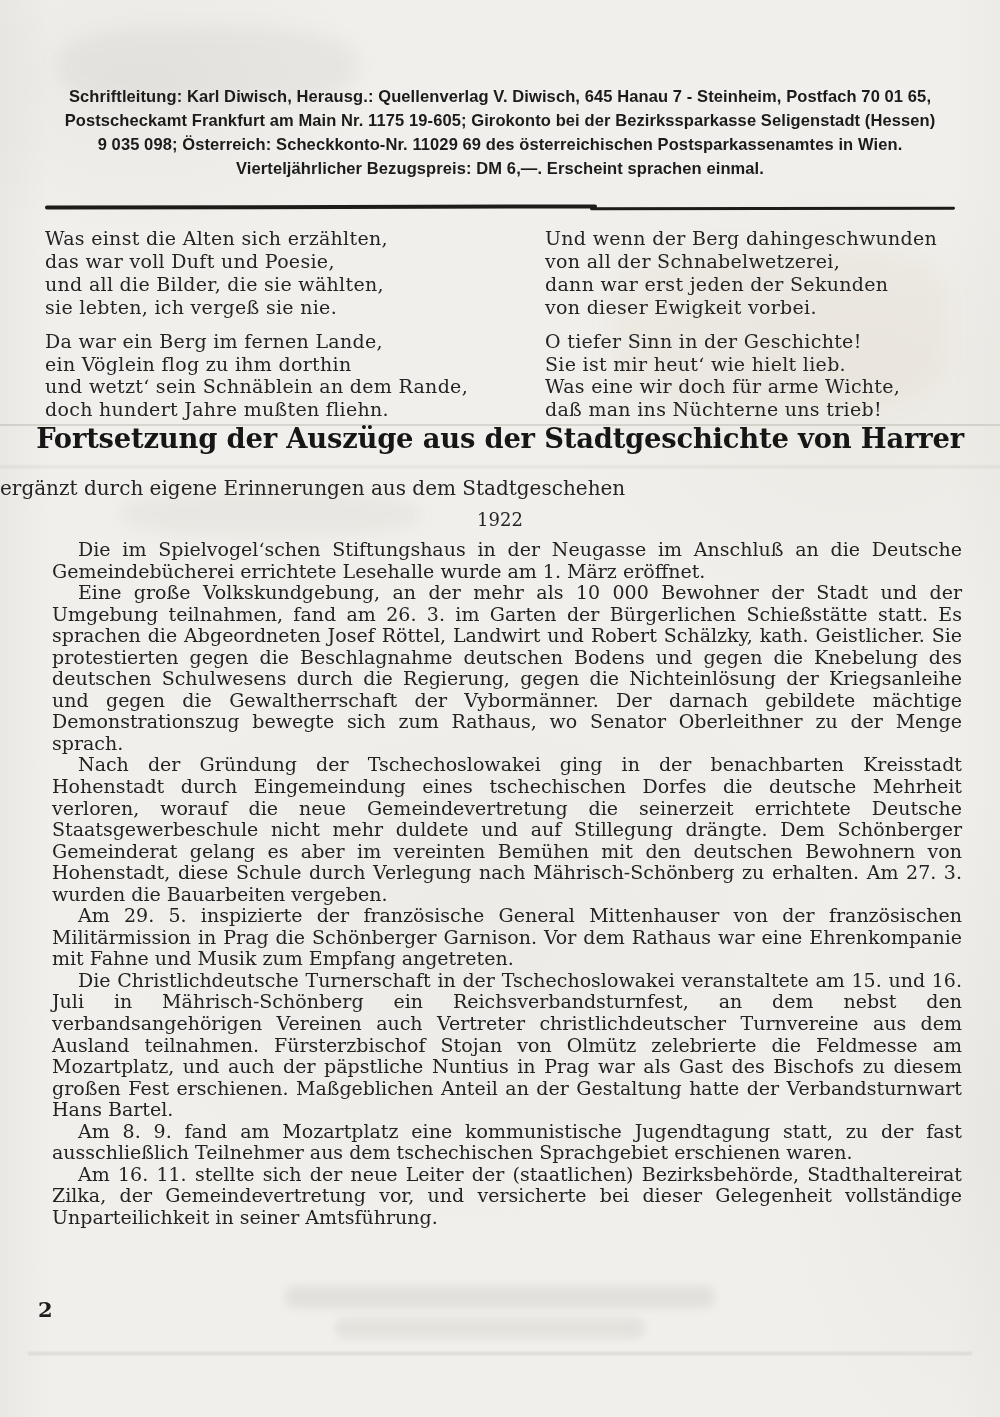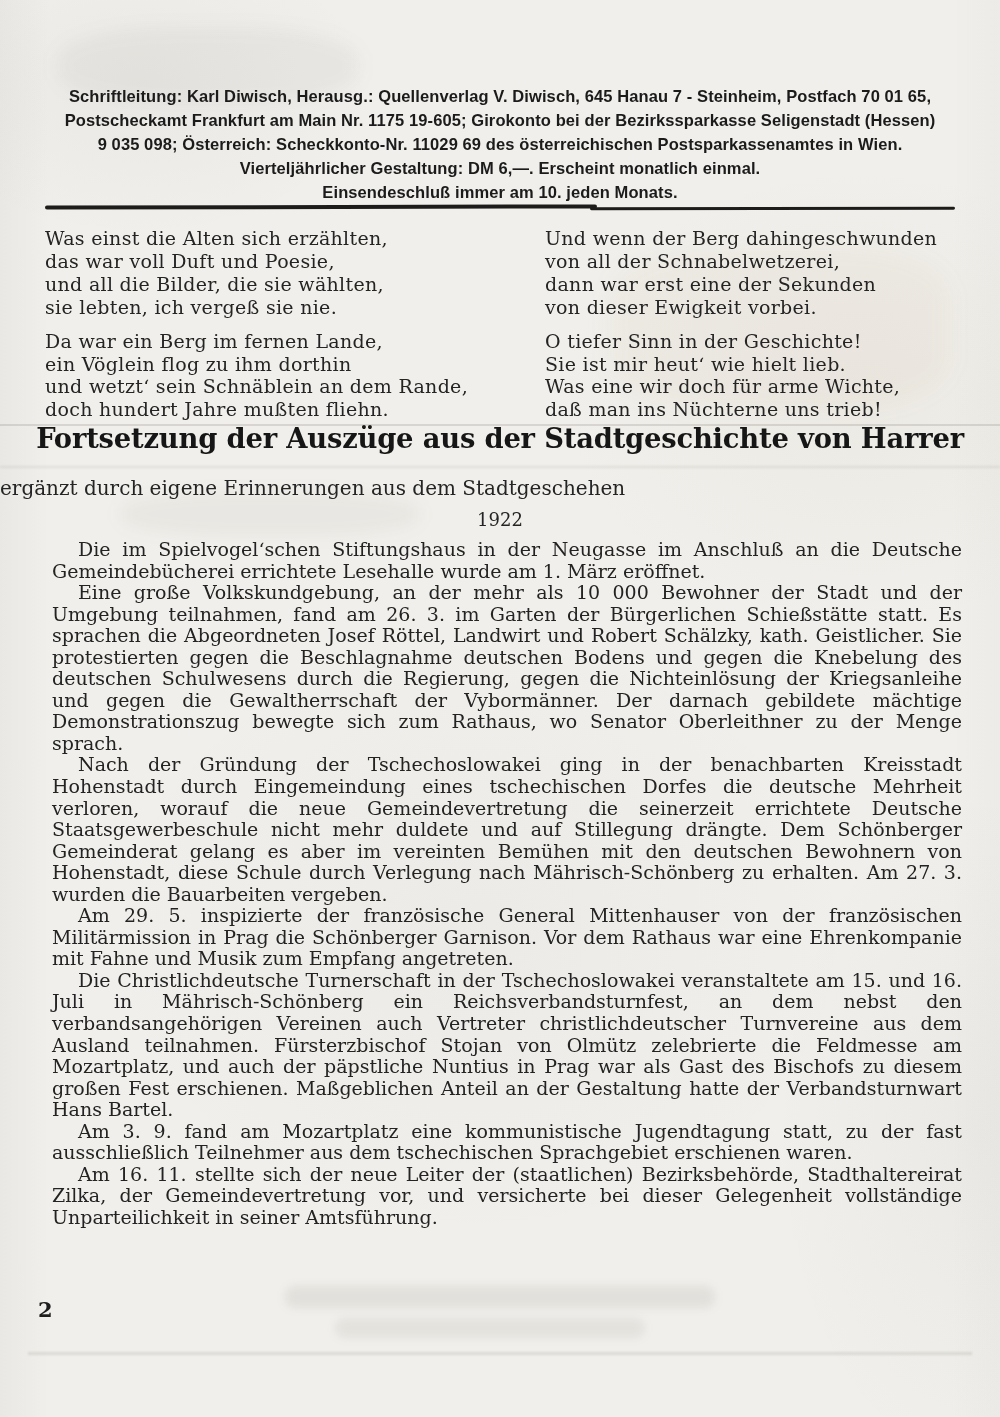--- a/index.html
+++ b/index.html
@@ -111,22 +111,21 @@
   <div class="ghost g-line-b"></div>
   <div class="ghost g-year"></div>
   <div class="ghost g-bot-1"></div>
   <div class="ghost g-bot-2"></div>
   <div class="ghost g-line-c"></div>
 
   <header class="masthead">
     <div>Schriftleitung: Karl Diwisch, Herausg.: Quellenverlag V. Diwisch, 645 Hanau 7 - Steinheim, Postfach 70 01 65,</div>
     <div>Postscheckamt Frankfurt am Main Nr. 1175 19-605; Girokonto bei der Bezirkssparkasse Seligenstadt (Hessen)</div>
     <div>9 035 098; Österreich: Scheckkonto-Nr. 11029 69 des österreichischen Postsparkassenamtes in Wien.</div>
-    <div>Vierteljährlicher Gestaltung: DM 6,—. Erscheint monatlich einmal.</div>
-    <div>Einsendeschluß immer am 10. jeden Monats.</div>
+    <div>Vierteljährlicher Bezugspreis: DM 6,—. Erscheint sprachen einmal.</div>
   </header>
 
   <div class="rule">
     <span class="seg seg-l"></span>
     <span class="seg seg-r"></span>
   </div>
 
   <section class="poem">
     <div class="poem-col poem-left">
       <div class="stanza">
@@ -139,21 +138,21 @@
         <div>Da war ein Berg im fernen Lande,</div>
         <div>ein Vöglein flog zu ihm dorthin</div>
         <div>und wetzt‘ sein Schnäblein an dem Rande,</div>
         <div>doch hundert Jahre mußten fliehn.</div>
       </div>
     </div>
     <div class="poem-col poem-right">
       <div class="stanza">
         <div>Und wenn der Berg dahingeschwunden</div>
         <div>von all der Schnabelwetzerei,</div>
-        <div>dann war erst eine der Sekunden</div>
+        <div>dann war erst jeden der Sekunden</div>
         <div>von dieser Ewigkeit vorbei.</div>
       </div>
       <div class="stanza">
         <div>O tiefer Sinn in der Geschichte!</div>
         <div>Sie ist mir heut‘ wie hielt lieb.</div>
         <div>Was eine wir doch für arme Wichte,</div>
         <div>daß man ins Nüchterne uns trieb!</div>
       </div>
     </div>
   </section>
@@ -161,19 +160,19 @@
   <h1 class="title">Fortsetzung der Auszüge aus der Stadtgeschichte von Harrer</h1>
   <div class="subtitle">ergänzt durch eigene Erinnerungen aus dem Stadtgeschehen</div>
   <div class="year">1922</div>
 
   <article class="body-text">
     <p>Die im Spielvogel‘schen Stiftungshaus in der Neugasse im Anschluß an die Deutsche Gemeindebücherei errichtete Lesehalle wurde am 1. März eröffnet.</p>
     <p>Eine große Volkskundgebung, an der mehr als 10 000 Bewohner der Stadt und der Umgebung teilnahmen, fand am 26. 3. im Garten der Bürgerlichen Schießstätte statt. Es sprachen die Abgeordneten Josef Röttel, Landwirt und Robert Schälzky, kath. Geistlicher. Sie protestierten gegen die Beschlagnahme deutschen Bodens und gegen die Knebelung des deutschen Schulwesens durch die Regierung, gegen die Nichteinlösung der Kriegsanleihe und gegen die Gewaltherrschaft der Vybormänner. Der darnach gebildete mächtige Demonstrationszug bewegte sich zum Rathaus, wo Senator Oberleithner zu der Menge sprach.</p>
     <p>Nach der Gründung der Tschechoslowakei ging in der benachbarten Kreisstadt Hohenstadt durch Eingemeindung eines tschechischen Dorfes die deutsche Mehrheit verloren, worauf die neue Gemeindevertretung die seinerzeit errichtete Deutsche Staatsgewerbeschule nicht mehr duldete und auf Stillegung drängte. Dem Schönberger Gemeinderat gelang es aber im vereinten Bemühen mit den deutschen Bewohnern von Hohenstadt, diese Schule durch Verlegung nach Mährisch-Schönberg zu erhalten. Am 27. 3. wurden die Bauarbeiten vergeben.</p>
     <p>Am 29. 5. inspizierte der französische General Mittenhauser von der französischen Militärmission in Prag die Schönberger Garnison.  Vor dem Rathaus war eine Ehrenkompanie mit Fahne und Musik zum Empfang angetreten.</p>
     <p>Die Christlichdeutsche Turnerschaft in der Tschechoslowakei veranstaltete am 15. und 16. Juli in Mährisch-Schönberg ein Reichsverbandsturnfest, an dem nebst den verbandsangehörigen Vereinen auch Vertreter christlichdeutscher Turnvereine aus dem Ausland teilnahmen. Fürsterzbischof Stojan von Olmütz zelebrierte die Feldmesse am Mozartplatz, und auch der päpstliche Nuntius in Prag war als Gast des Bischofs zu diesem großen Fest erschienen. Maßgeblichen Anteil an der Gestaltung hatte der Verbandsturnwart Hans Bartel.</p>
-    <p>Am 3. 9. fand am Mozartplatz eine kommunistische Jugendtagung statt, zu der fast ausschließlich Teilnehmer aus dem tschechischen Sprachgebiet erschienen waren.</p>
+    <p>Am 8. 9. fand am Mozartplatz eine kommunistische Jugendtagung statt, zu der fast ausschließlich Teilnehmer aus dem tschechischen Sprachgebiet erschienen waren.</p>
     <p>Am 16. 11. stellte sich der neue Leiter der (staatlichen) Bezirksbehörde, Stadthaltereirat Zilka, der Gemeindevertretung vor, und versicherte bei dieser Gelegenheit vollständige Unparteilichkeit in seiner Amtsführung.</p>
   </article>
 
   <div class="page-number">2</div>
 
 </div>
 
 </body></html>

